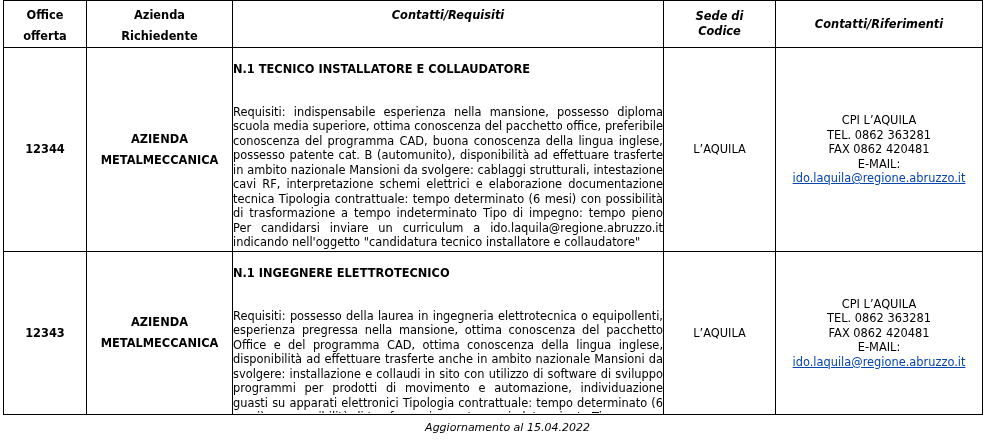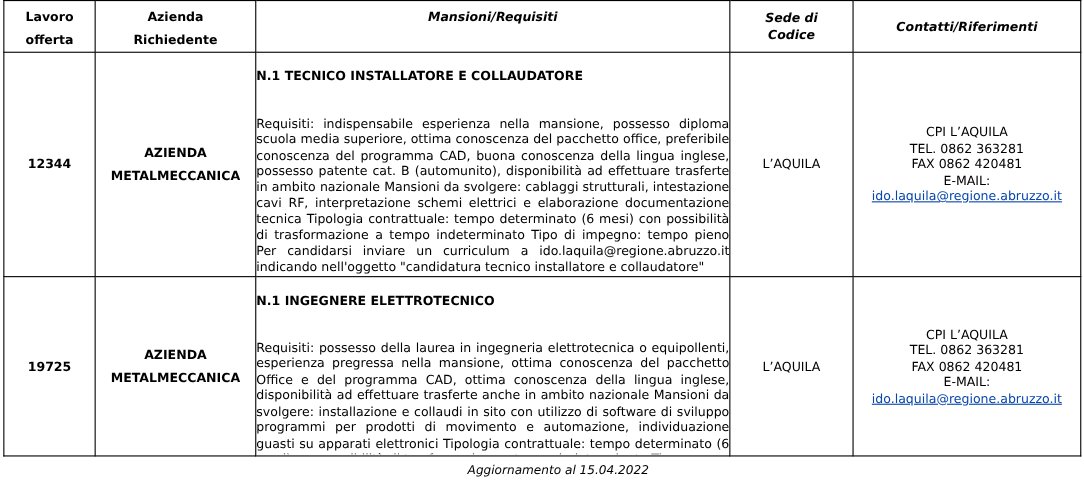--- a/index.html
+++ b/index.html
@@ -47,29 +47,29 @@
   <colgroup>
     <col style="width:83px">
     <col style="width:146px">
     <col style="width:431px">
     <col style="width:112px">
     <col style="width:207px">
   </colgroup>
   <tbody>
       <tr class="head">
     <th class="top">
-      <span class="hline">Lavoro</span>
+      <span class="hline">Office</span>
       <span class="hline">offerta</span>
     </th>
     <th class="top">
       <span class="hline">Azienda</span>
       <span class="hline">Richiedente</span>
     </th>
     <th class="it top">
-      <span class="hline">Mansioni/Requisiti</span>
+      <span class="hline">Contatti/Requisiti</span>
     </th>
     <th class="it">
       <span class="hline2">Sede di</span>
       <span class="hline2">Codice</span>
     </th>
     <th class="it">
       <span>Contatti/Riferimenti</span>
     </th>
   </tr>
 
@@ -87,21 +87,21 @@
     <td class="contacts">
       <span>CPI L’AQUILA</span>
       <span>TEL. 0862 363281</span>
       <span>FAX 0862 420481</span>
       <span>E-MAIL:</span>
       <span><a>ido.laquila@regione.abruzzo.it</a></span>
     </td>
   </tr>
 
   <tr class="row2">
-    <td class="code">19725</td>
+    <td class="code">12343</td>
     <td class="company">
       <span class="l">AZIENDA</span>
       <span class="l">METALMECCANICA</span>
     </td>
     <td class="qual">
       <div class="row2-clip">
         <span class="title">N.1 INGEGNERE ELETTROTECNICO</span>
         <span class="req">Requisiti: possesso della laurea in ingegneria elettrotecnica o equipollenti, esperienza pregressa nella mansione, ottima conoscenza del pacchetto Office e del programma CAD, ottima conoscenza della lingua inglese, disponibilità ad effettuare trasferte anche in ambito nazionale Mansioni da svolgere: installazione e collaudi in sito con utilizzo di software di sviluppo programmi per prodotti di movimento e automazione, individuazione guasti su apparati elettronici Tipologia contrattuale: tempo determinato (6 mesi) con possibilità di trasformazione a tempo indeterminato Tipo</span>
       </div>
     </td>

